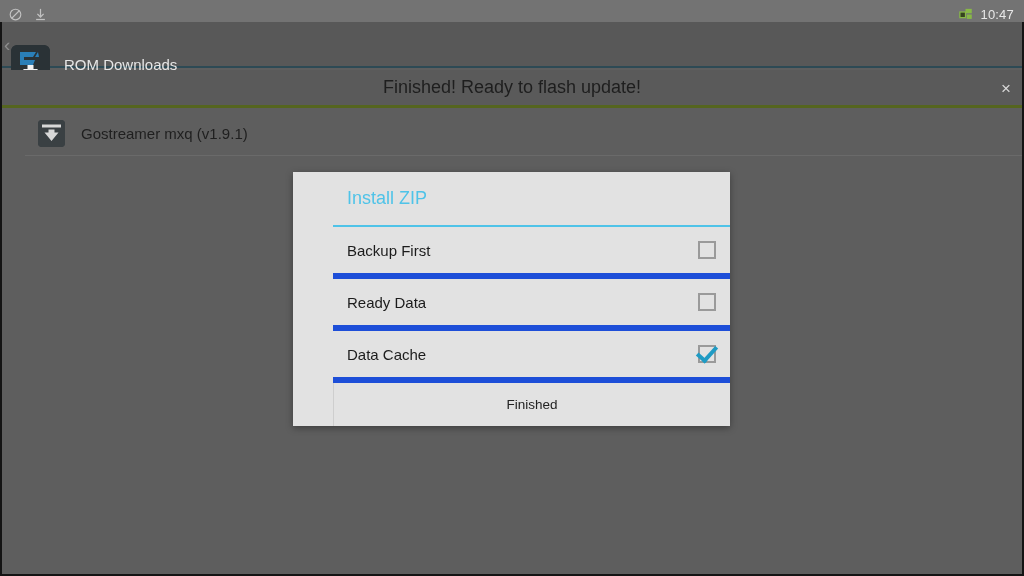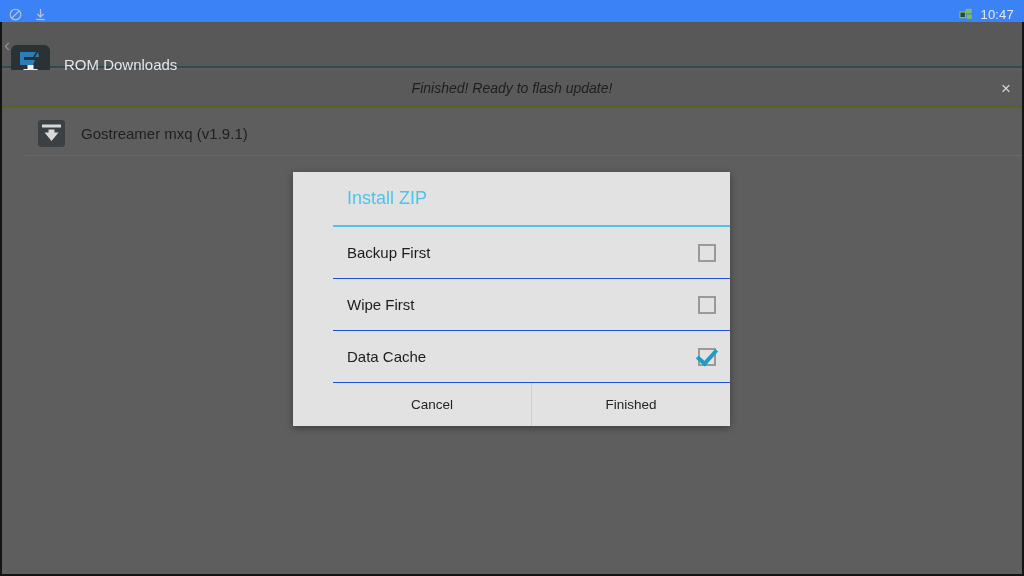--- a/index.html
+++ b/index.html
@@ -13,21 +13,21 @@
   #screen {
     position: relative;
     width: 1024px; height: 576px;
     background: #5e5e5e;
   }
 
   
   #statusbar {
     position: absolute; top: 0; left: 0;
     width: 1024px; height: 28px;
-    background: #3b82f6;
+    background: #737373;
     display: flex; align-items: center;
   }
   #statusbar .left { display: flex; align-items: center; gap: 10px; padding-left: 8px; }
   #statusbar .right { margin-left: auto; display: flex; align-items: center; gap: 7px; padding-right: 10px; }
   .sb-icon { width: 15px; height: 15px; display: block; opacity: .85; }
   #clock {
     color: #e8e8e8; font-size: 13px; letter-spacing: .2px;
     font-family: "Liberation Sans", sans-serif;
   }
 
@@ -62,21 +62,21 @@
   }
 
   
   #notice {
     position: absolute; top: 70px; left: 0;
     width: 1024px; height: 38px;
     background: #5a5a5a;
     border-bottom: 3px solid #55651f;
     display: flex; align-items: center; justify-content: center;
   }
-  #notice-text { color: #1e1e1e; font-size: 14px; font-style: italic; }
+  #notice-text { color: #1e1e1e; font-size: 18px; }
   #notice-close {
     position: absolute; right: 13px; top: 50%;
     transform: translateY(-50%);
     color: #d8d8d8; font-size: 17px; line-height: 17px;
     cursor: pointer;
   }
 
   
   #rom-row {
     position: absolute; top: 111px; left: 0;
@@ -105,21 +105,21 @@
     border-bottom: 2px solid #4fc3e8;
     display: flex; align-items: center;
   }
   #dialog-title {
     margin-left: 14px;
     color: #4fc3e8; font-size: 18px;
   }
   .opt-row {
     height: 52px;
     display: flex; align-items: center;
-    border-bottom: 1px solid #1d4ed8;
+    border-bottom: 6px solid #1d4ed8;
     padding: 0 14px;
     cursor: pointer;
   }
   .opt-row:last-of-type { border-bottom: 1px solid #cfcfcf; }
   .opt-label { color: #1c1c1c; font-size: 15px; }
   .cbox {
     margin-left: auto;
     width: 18px; height: 18px;
     border: 2px solid #9a9a9a;
     background: transparent;
@@ -223,30 +223,29 @@
     <div id="dialog-title-wrap">
       <span id="dialog-title">Install ZIP</span>
     </div>
 
     <div class="opt-row">
       <span class="opt-label">Backup First</span>
       <span class="cbox"></span>
     </div>
 
     <div class="opt-row">
-      <span class="opt-label">Wipe First</span>
+      <span class="opt-label">Ready Data</span>
       <span class="cbox"></span>
     </div>
 
     <div class="opt-row">
       <span class="opt-label">Data Cache</span>
       <span class="cbox checked"></span>
     </div>
 
     <div id="dialog-buttons">
-      <div class="dlg-btn" id="btn-cancel">Cancel</div>
       <div class="dlg-btn" id="btn-install">Finished</div>
     </div>
 
   </div>
 
   <div id="frame"></div>
 </div>
 
 </body></html>

